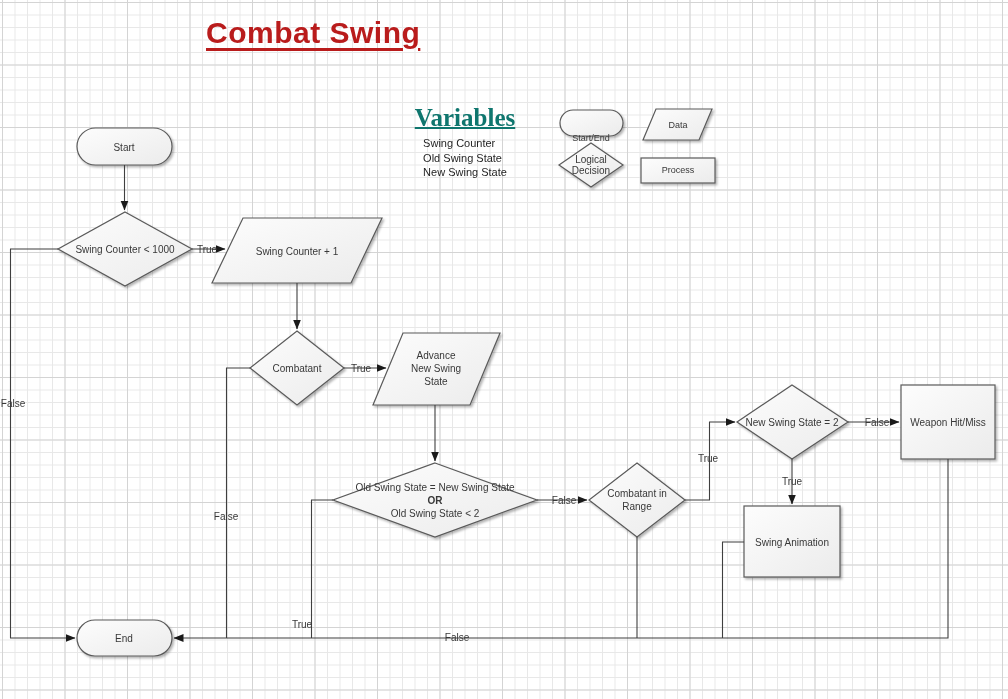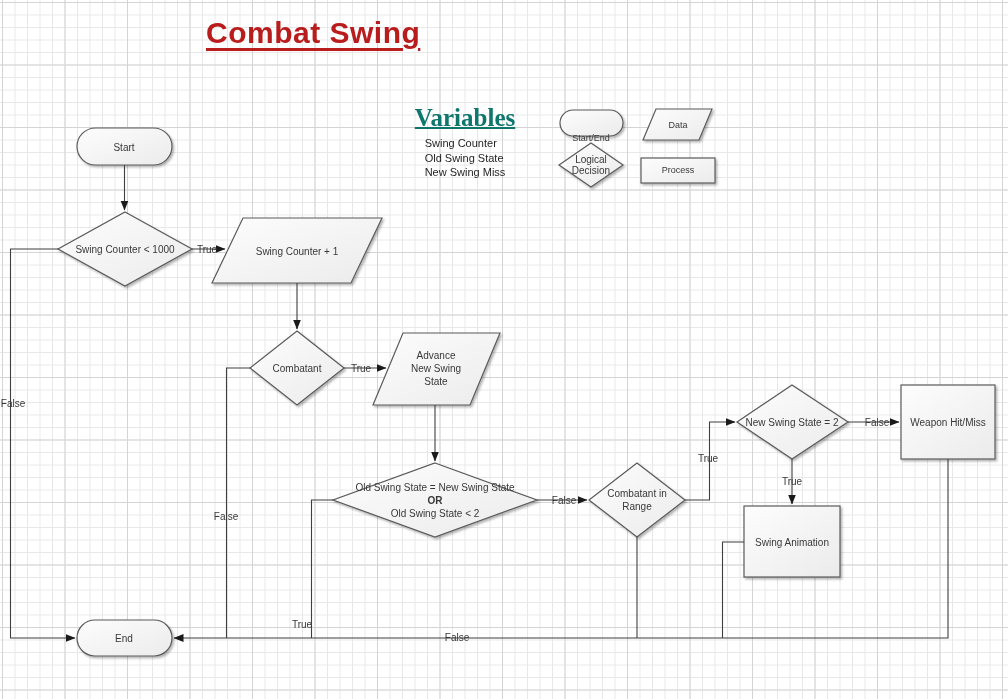--- a/index.html
+++ b/index.html
@@ -92,21 +92,21 @@
   <path class="conn" d="M792,459 V504" marker-end="url(#arr)"></path>
   <path class="conn" d="M948,459 V638 H174" marker-end="url(#arr)"></path>
   <path class="conn" d="M744,542 H722.5 V638"></path>
 </svg>
 
 <div class="title">Combat Swing</div>
 <div class="vars-heading">Variables</div>
 <div class="vars-list">
   <div>Swing Counter</div>
   <div>Old Swing State</div>
-  <div>New Swing Miss</div>
+  <div>New Swing State</div>
 </div>
 
 <div class="lbl small" style="left:591px;top:138px">Start/End</div>
 <div class="lbl small" style="left:678px;top:125px">Data</div>
 <div class="lbl tiny wrap" style="left:591px;top:165px;width:50px">Logical Decision</div>
 <div class="lbl small" style="left:678px;top:170px">Process</div>
 
 <div class="lbl" style="left:124px;top:147px">Start</div>
 <div class="lbl" style="left:125px;top:249px">Swing Counter &lt; 1000</div>
 <div class="lbl" style="left:297px;top:251px">Swing Counter + 1</div>

